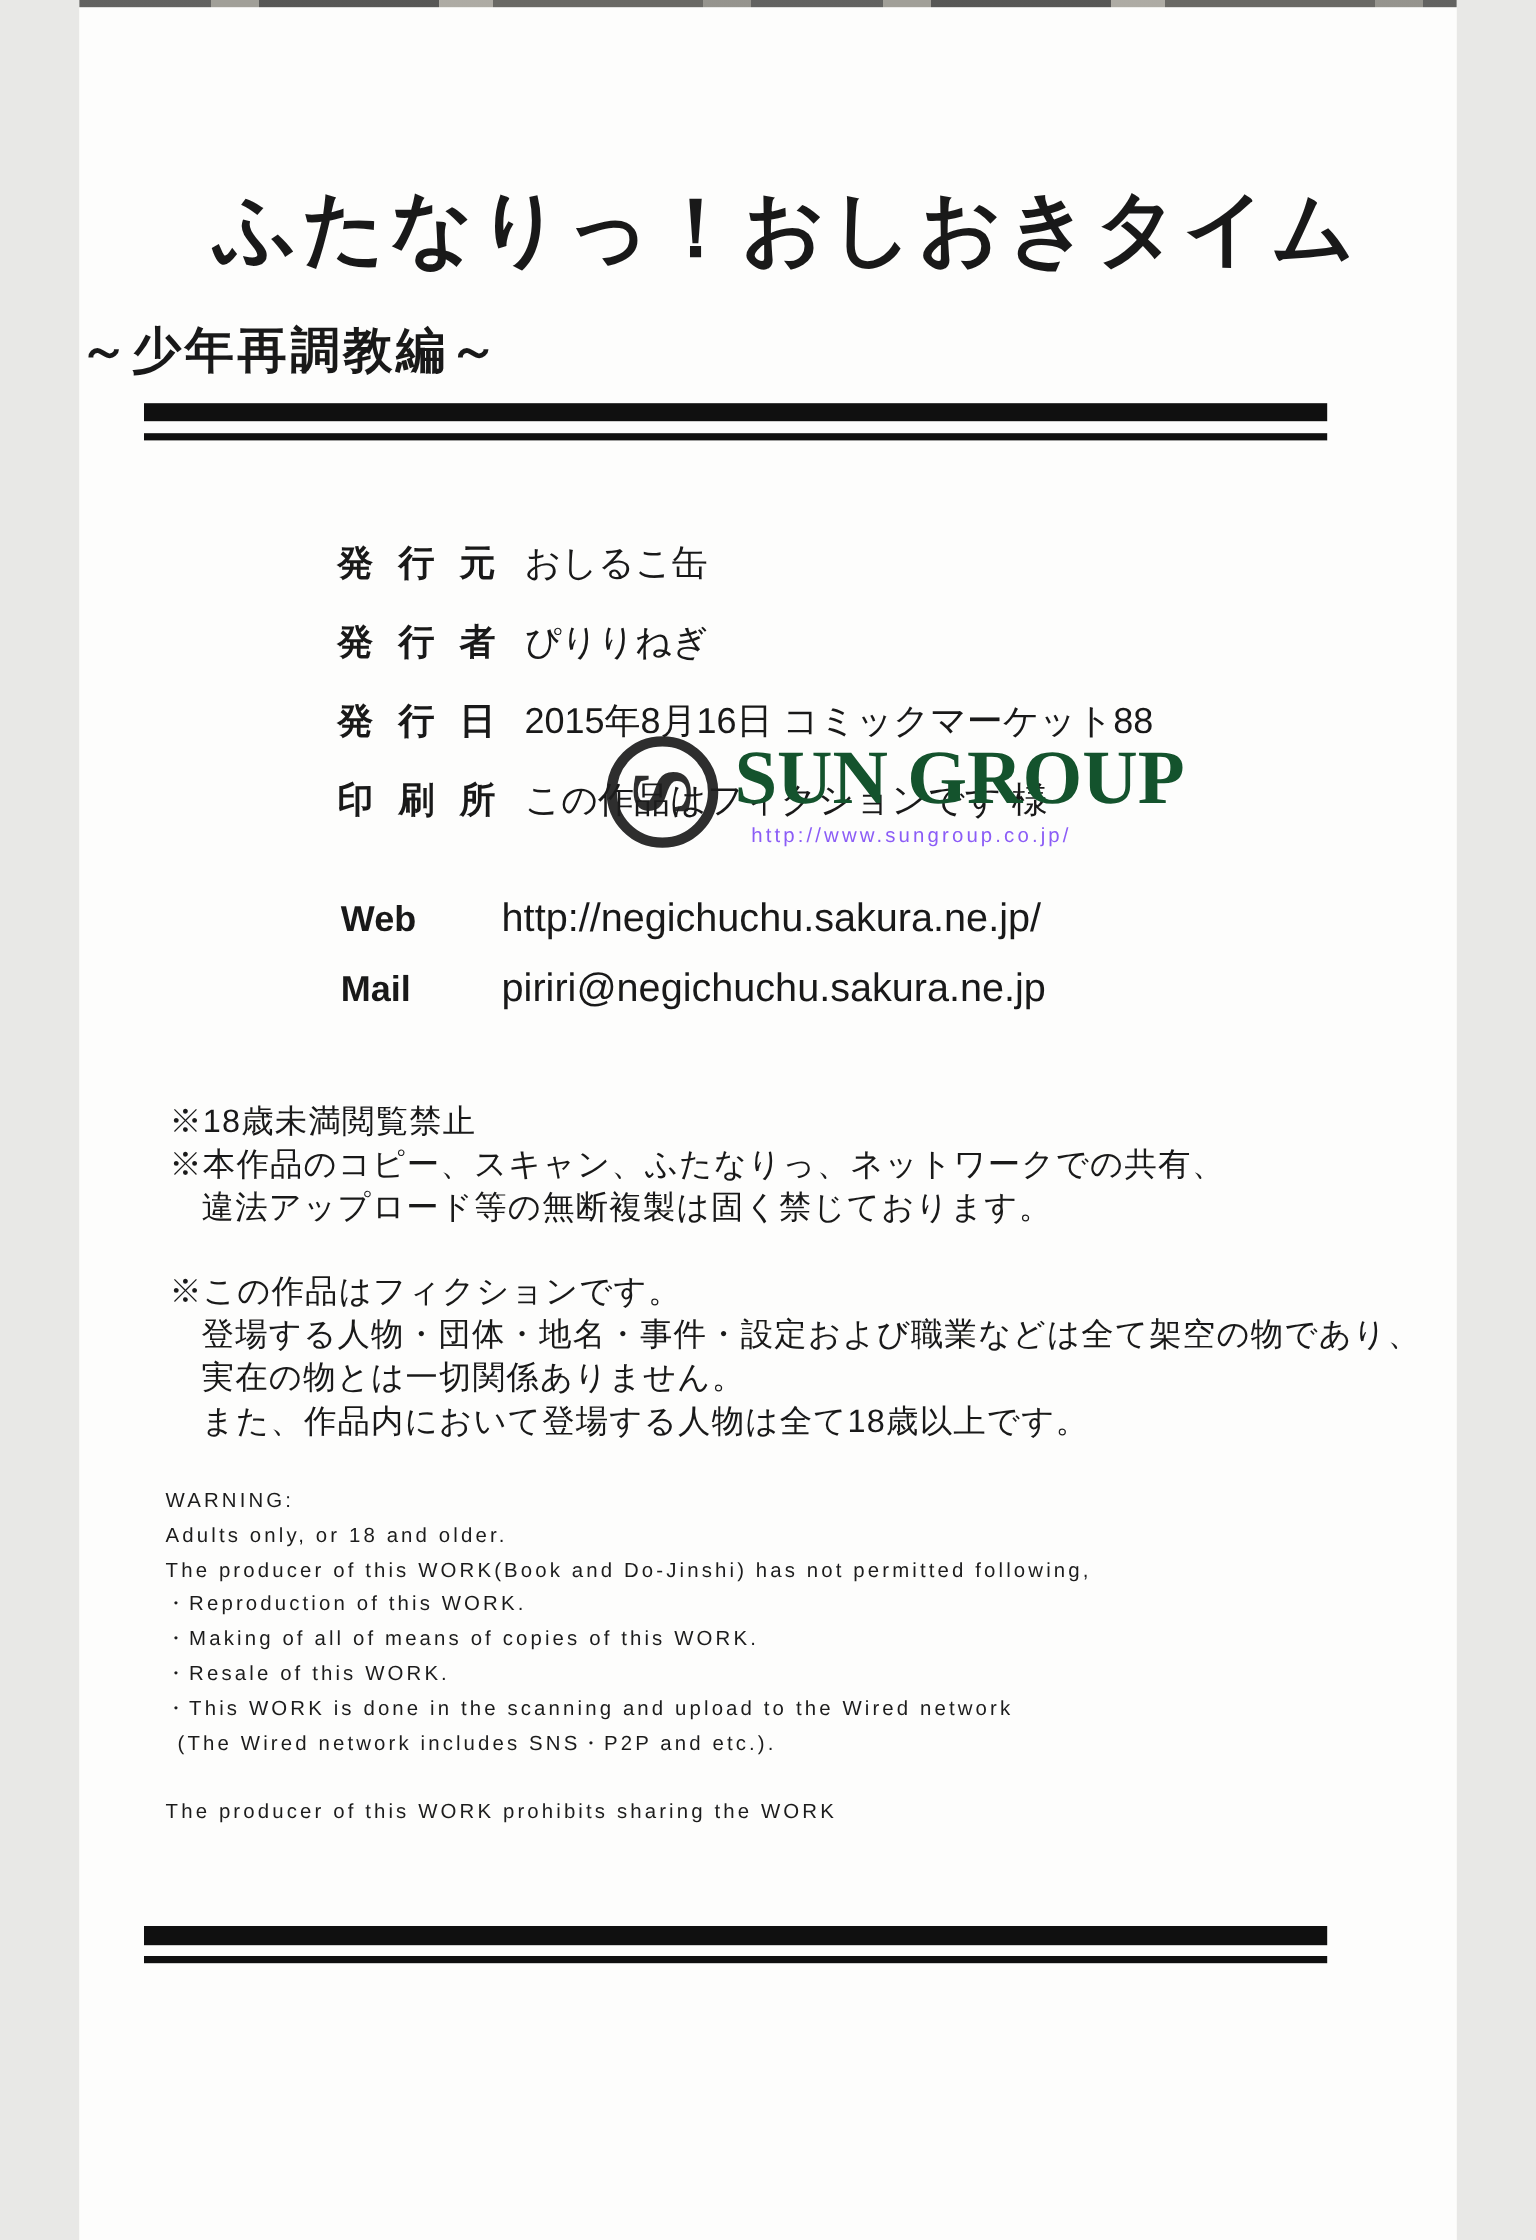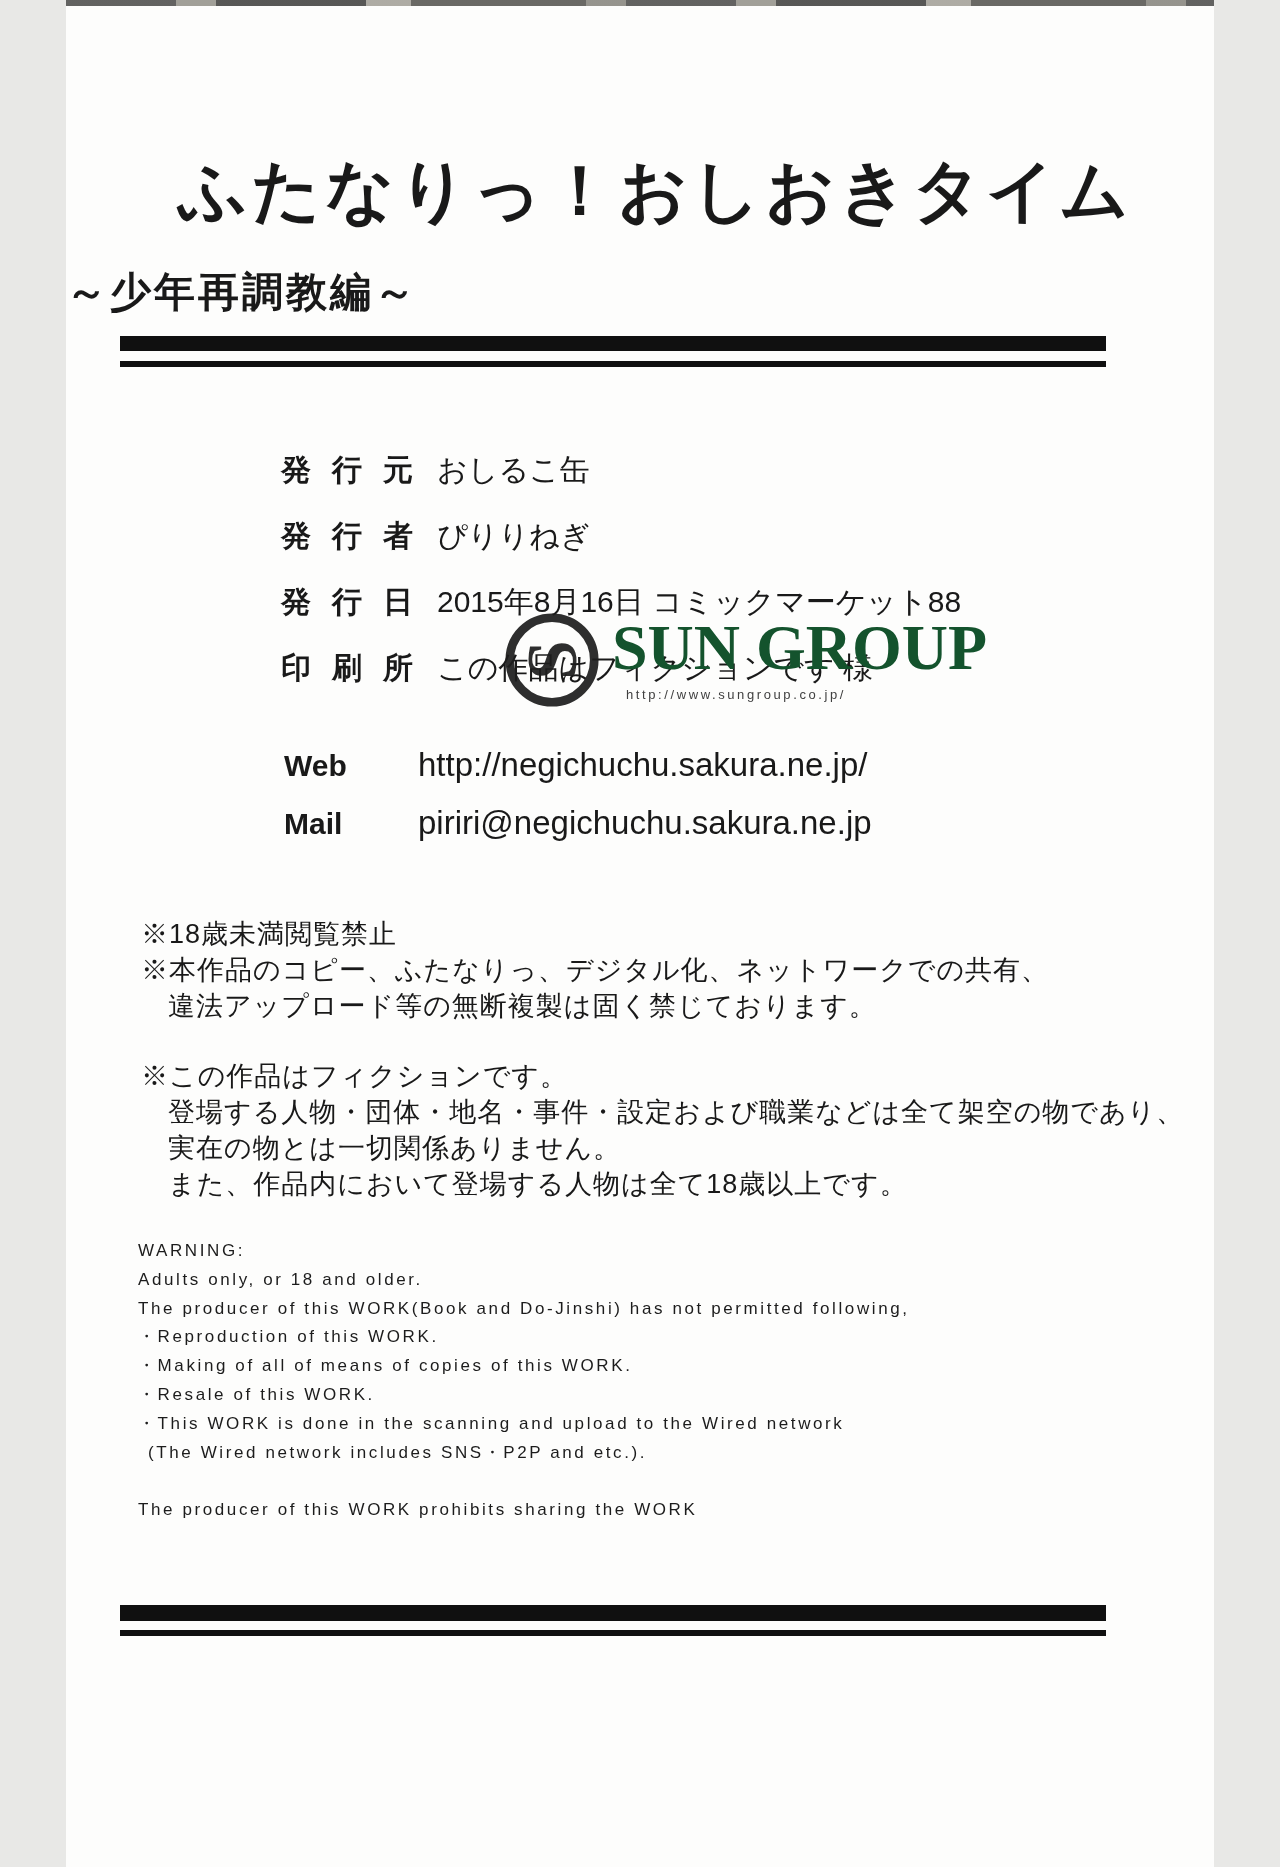--- a/index.html
+++ b/index.html
@@ -47,21 +47,21 @@
   .logo-block{position:absolute;top:610px;left:438px;width:520px;height:110px;}
   .logo-mark{position:absolute;top:2px;left:0;width:96px;height:96px;opacity:.92;}
   .logo-word{
     position:absolute;top:6px;left:108px;
     font-family:"Liberation Serif", serif;
     font-size:64px;font-weight:700;letter-spacing:0px;
     line-height:1;white-space:nowrap;color:#14532d;
   }
   .logo-url{
     position:absolute;top:77px;left:122px;
-    font-size:13px;letter-spacing:2.6px;white-space:nowrap;color:#404040;
+    font-size:17px;letter-spacing:2.6px;white-space:nowrap;color:#8b5cf6;
   }
 
   .contact{position:absolute;top:746px;left:218px;}
   .contact-row{display:flex;align-items:baseline;margin-bottom:20px;
     white-space:nowrap;}
   .contact-label{display:inline-block;width:118px;margin-right:16px;
     font-size:30px;font-weight:700;
     text-align:justify;text-align-last:justify;}
   .contact-value{font-size:33px;font-weight:400;letter-spacing:0px;}
 
@@ -124,21 +124,21 @@
       <span class="contact-value">http://negichuchu.sakura.ne.jp/</span>
     </div>
     <div class="contact-row">
       <span class="contact-label">Mail</span>
       <span class="contact-value">piriri@negichuchu.sakura.ne.jp</span>
     </div>
   </div>
 
   <div class="jp-block jp1">
     <div>※18歳未満閲覧禁止</div>
-    <div>※本作品のコピー、ふたなりっ、デジタル化、ネットワークでの共有、</div>
+    <div>※本作品のコピー、スキャン、ふたなりっ、ネットワークでの共有、</div>
     <div class="jp-indent">違法アップロード等の無断複製は固く禁じております。</div>
   </div>
 
   <div class="jp-block jp2">
     <div>※この作品はフィクションです。</div>
     <div class="jp-indent">登場する人物・団体・地名・事件・設定および職業などは全て架空の物であり、</div>
     <div class="jp-indent">実在の物とは一切関係ありません。</div>
     <div class="jp-indent">また、作品内において登場する人物は全て18歳以上です。</div>
   </div>
 

